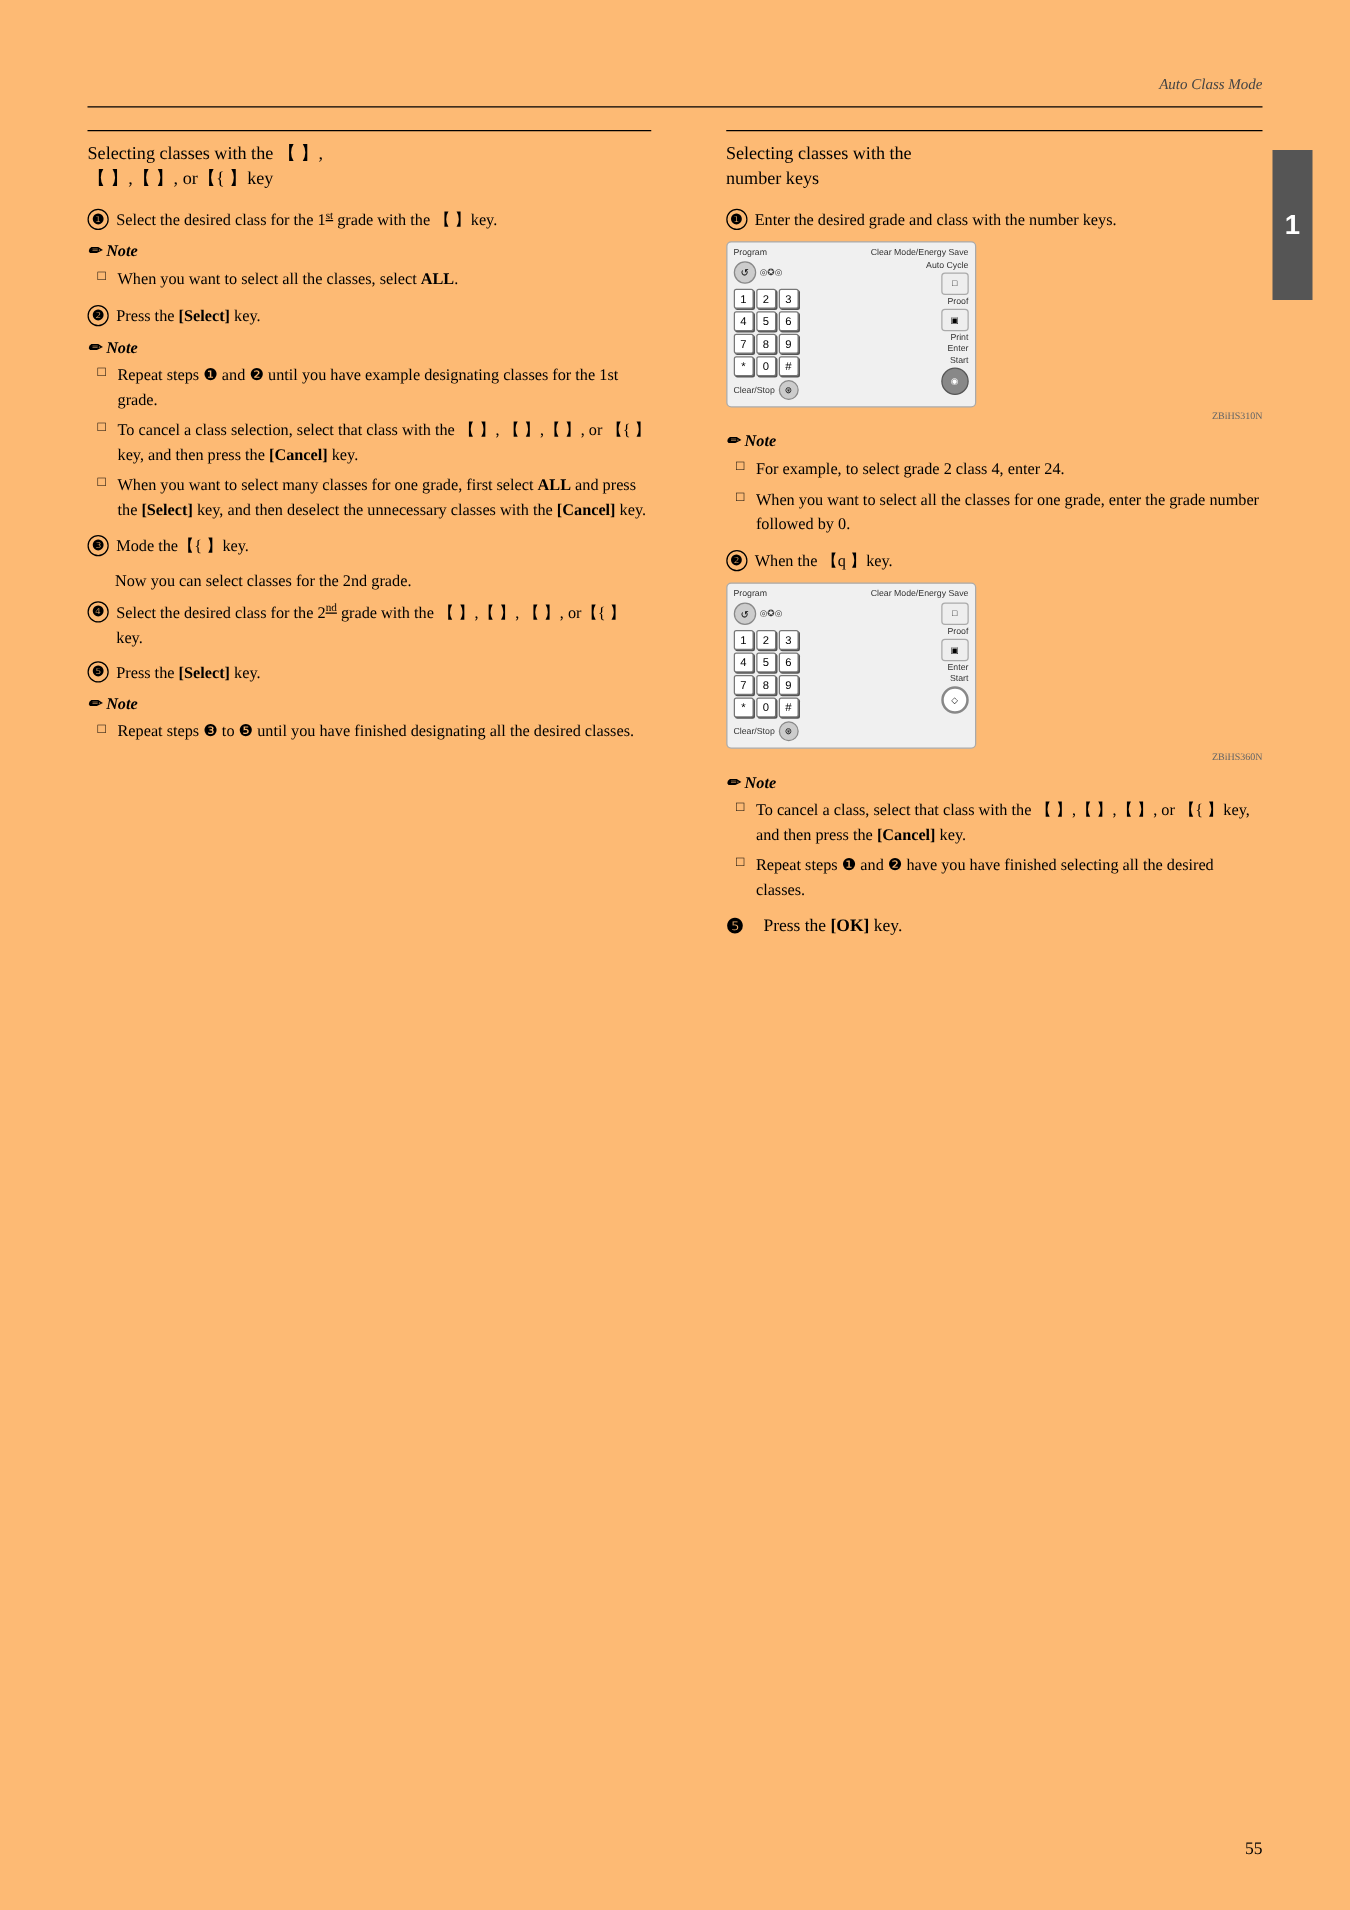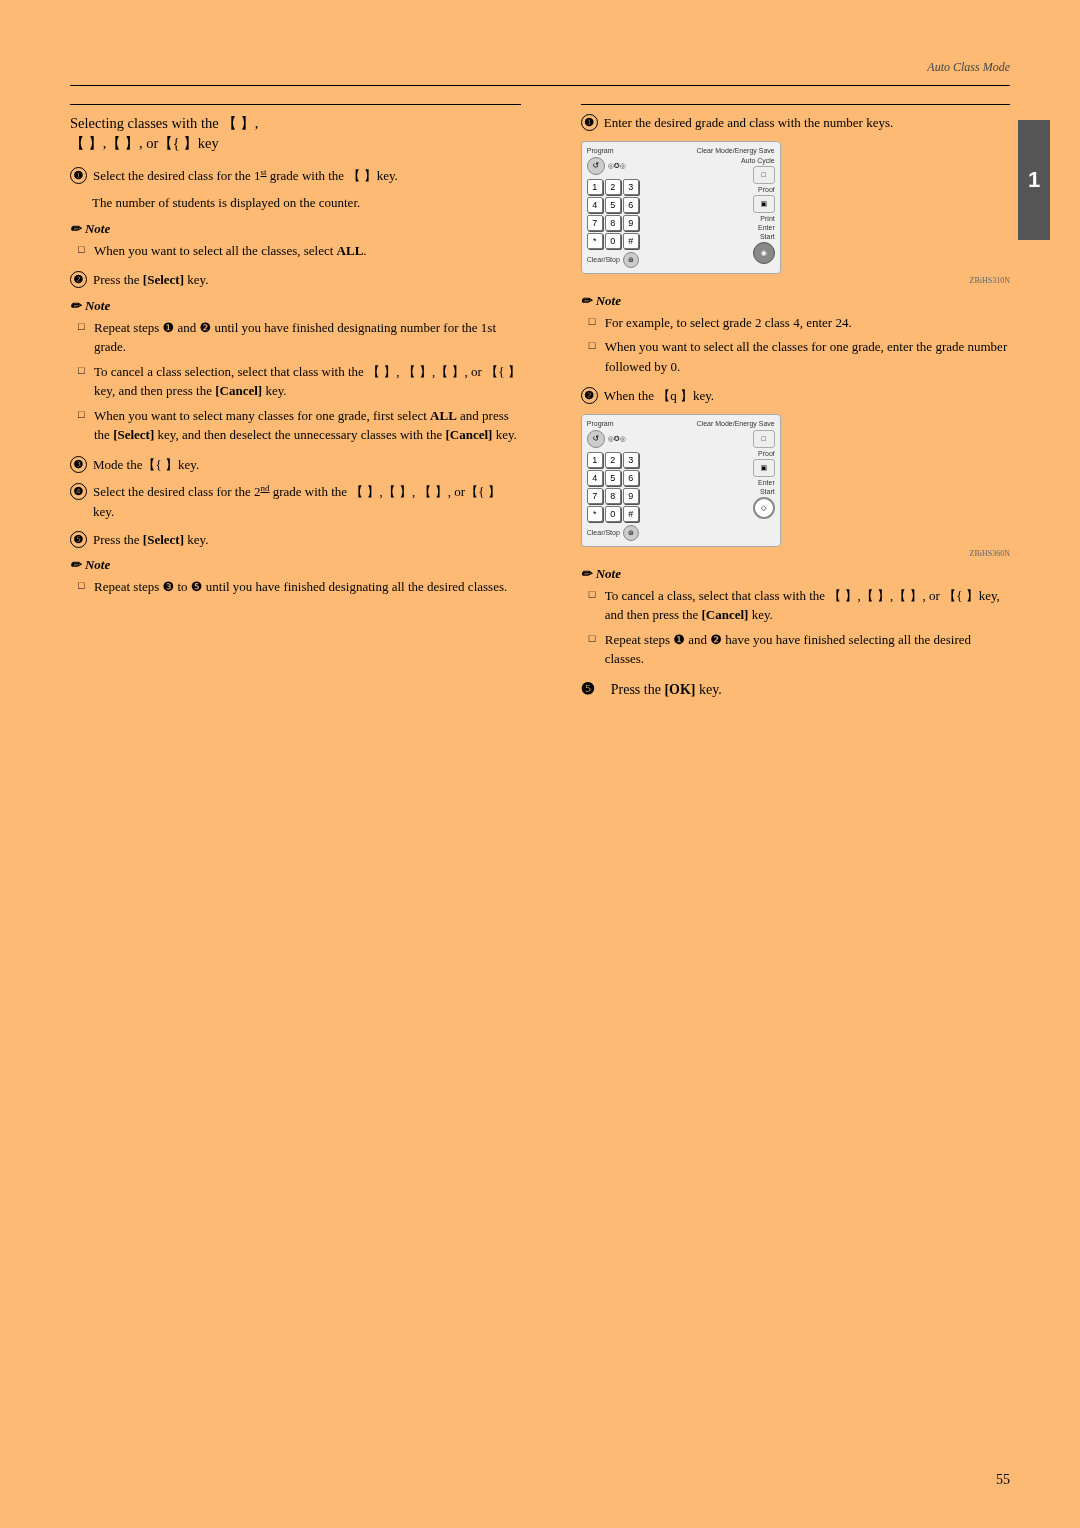--- a/index.html
+++ b/index.html
@@ -227,21 +227,20 @@
         <span>Selecting classes with the 【  】,</span><br>
         <span>【  】,【  】, or【{  】key</span>
       </div>
 
       <div class="step">
         <span class="circle-num">❶</span>
         <span class="step-text">
           Select the desired class for the 1<span class="superscript">st</span> grade with the 【  】key.
         </span>
       </div>
-      <div class="indent sub-step">The number of students is displayed on the counter.</div>
 
       <div class="note-section">
         <div class="note-title">
           <span class="pencil-icon">✏</span>
           <span>Note</span>
         </div>
         <div class="note-item">
           <span class="note-checkbox">□</span>
           <span class="note-text">When you want to select all the classes, select <span class="bold-bracket"><strong>ALL</strong></span>.</span>
         </div>
@@ -252,36 +251,37 @@
         <span class="step-text">Press the <strong>[Select]</strong> key.</span>
       </div>
 
       <div class="note-section">
         <div class="note-title">
           <span class="pencil-icon">✏</span>
           <span>Note</span>
         </div>
         <div class="note-item">
           <span class="note-checkbox">□</span>
-          <span class="note-text">Repeat steps ❶ and ❷ until you have finished designating number for the 1st grade.</span>
+          <span class="note-text">Repeat steps ❶ and ❷ until you have example designating classes for the 1st grade.</span>
         </div>
         <div class="note-item">
           <span class="note-checkbox">□</span>
           <span class="note-text">To cancel a class selection, select that class with the 【  】, 【  】,【  】, or 【{  】key, and then press the <strong>[Cancel]</strong> key.</span>
         </div>
         <div class="note-item">
           <span class="note-checkbox">□</span>
           <span class="note-text">When you want to select many classes for one grade, first select <strong>ALL</strong> and press the <strong>[Select]</strong> key, and then deselect the unnecessary classes with the <strong>[Cancel]</strong> key.</span>
         </div>
       </div>
 
       <div class="step">
         <span class="circle-num">❸</span>
         <span class="step-text">Mode the【{  】key.</span>
       </div>
+      <div class="indent sub-step">Now you can select classes for the 2nd grade.</div>
 
       <div class="step">
         <span class="circle-num">❹</span>
         <span class="step-text">Select the desired class for the 2<span class="superscript">nd</span> grade with the 【  】,【  】, 【  】, or【{  】key.</span>
       </div>
 
       <div class="step">
         <span class="circle-num">❺</span>
         <span class="step-text">Press the <strong>[Select]</strong> key.</span>
       </div>
@@ -293,20 +293,24 @@
         </div>
         <div class="note-item">
           <span class="note-checkbox">□</span>
           <span class="note-text">Repeat steps ❸ to ❺ until you have finished designating all the desired classes.</span>
         </div>
       </div>
     </div>
 
     <div class="right-col">
       <hr class="section-rule">
+      <div class="section-heading">
+        <span>Selecting classes with the</span><br>
+        <span>number keys</span>
+      </div>
 
       <div class="step">
         <span class="circle-num">❶</span>
         <span class="step-text">Enter the desired grade and class with the number keys.</span>
       </div>
 
       <div class="panel-wrapper">
         <div class="machine-panel">
           <div class="mp-top">
             <div style="font-size:7px;color:#333;">Program</div>

